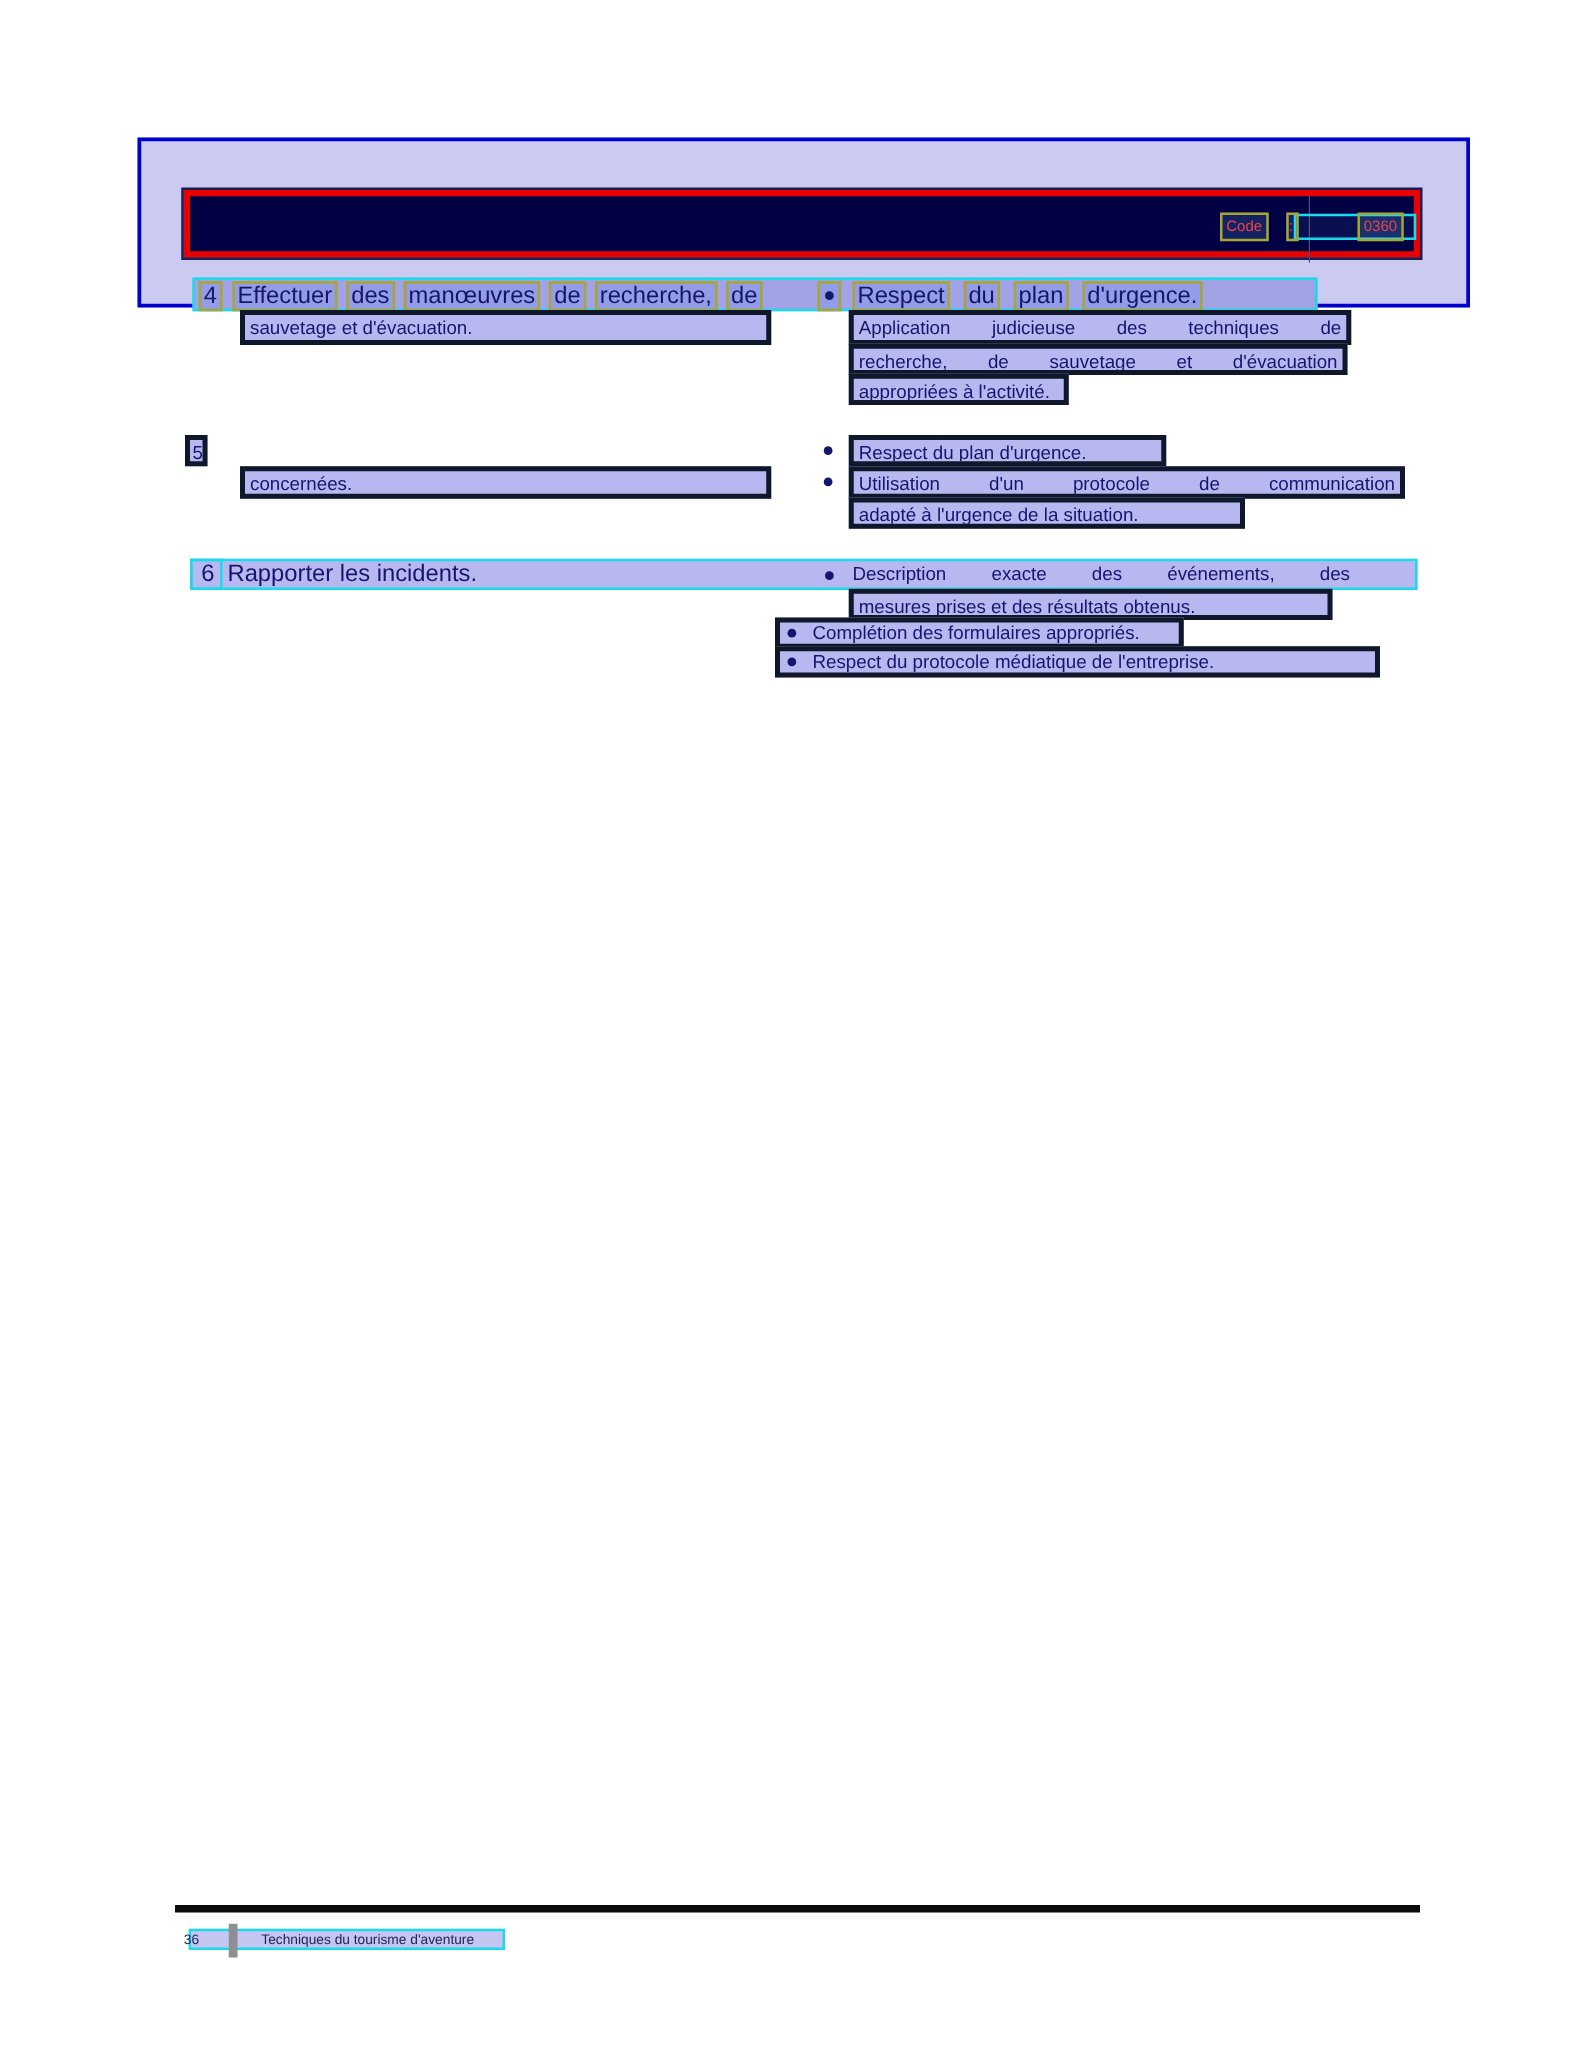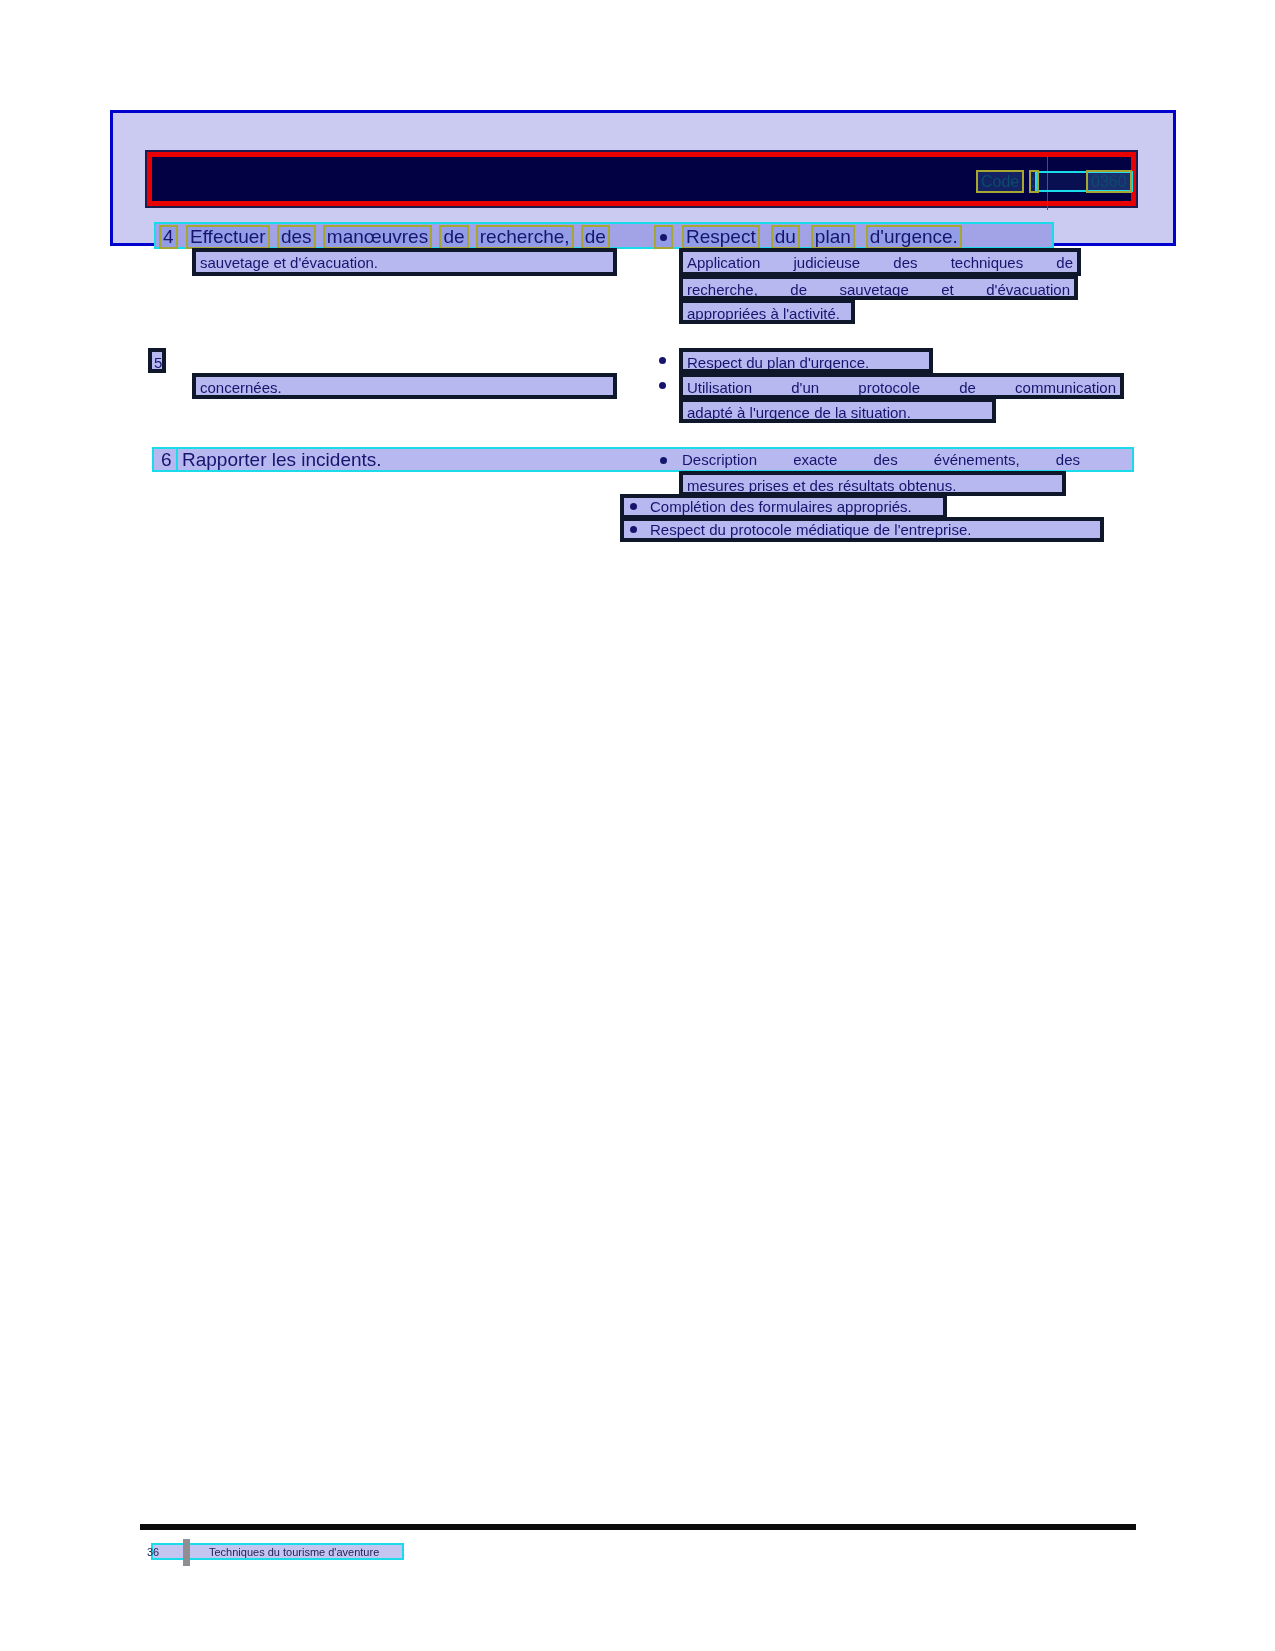--- a/index.html
+++ b/index.html
@@ -6,21 +6,21 @@
   .page{position:relative;width:1275px;height:1651px;background:#ffffff;overflow:hidden;
         font-family:"Liberation Sans",sans-serif;color:#15156e;}
   
   .outer-box{position:absolute;left:110px;top:110px;width:1066px;height:136px;
              box-sizing:border-box;background:#cbcbf2;border:3px solid #0101cd;z-index:1;}
   
   .header-bar{position:absolute;left:147px;top:152px;width:989px;height:54px;box-sizing:border-box;
               background:#010144;border:5px solid #e90000;outline:2px solid #1c1c50;z-index:2;}
   .header-divider{position:absolute;left:1047px;top:156px;width:1px;height:54px;background:#4a4a7c;z-index:3;}
   .hdr-word{position:absolute;box-sizing:border-box;border:2px solid #a6a630;
-            background:rgba(120,210,255,0.16);color:#0c4a6e;font-size:16px;line-height:19px;
+            background:rgba(120,210,255,0.16);color:#ef4444;font-size:12px;line-height:19px;
             padding:0 3px;z-index:4;}
   .code-band{position:absolute;left:1035px;top:171px;width:98px;height:21px;box-sizing:border-box;
              border:2px solid #1adbe9;background:rgba(120,210,255,0.08);z-index:3;}
   
   .linebox{position:absolute;box-sizing:border-box;border:4px solid #0f172a;background:#b8b8f0;
            font-size:15px;line-height:22px;padding:0 4px;white-space:nowrap;z-index:4;overflow:hidden;}
   .just{text-align:justify;text-align-last:justify;white-space:normal;}
   .band{position:absolute;box-sizing:border-box;border:2px solid #1adbe9;background:#a2a2e6;z-index:4;}
   .band6{background:#b8b8f0;}
   .wordbox{display:inline-block;box-sizing:border-box;border:2px solid #a6a630;

